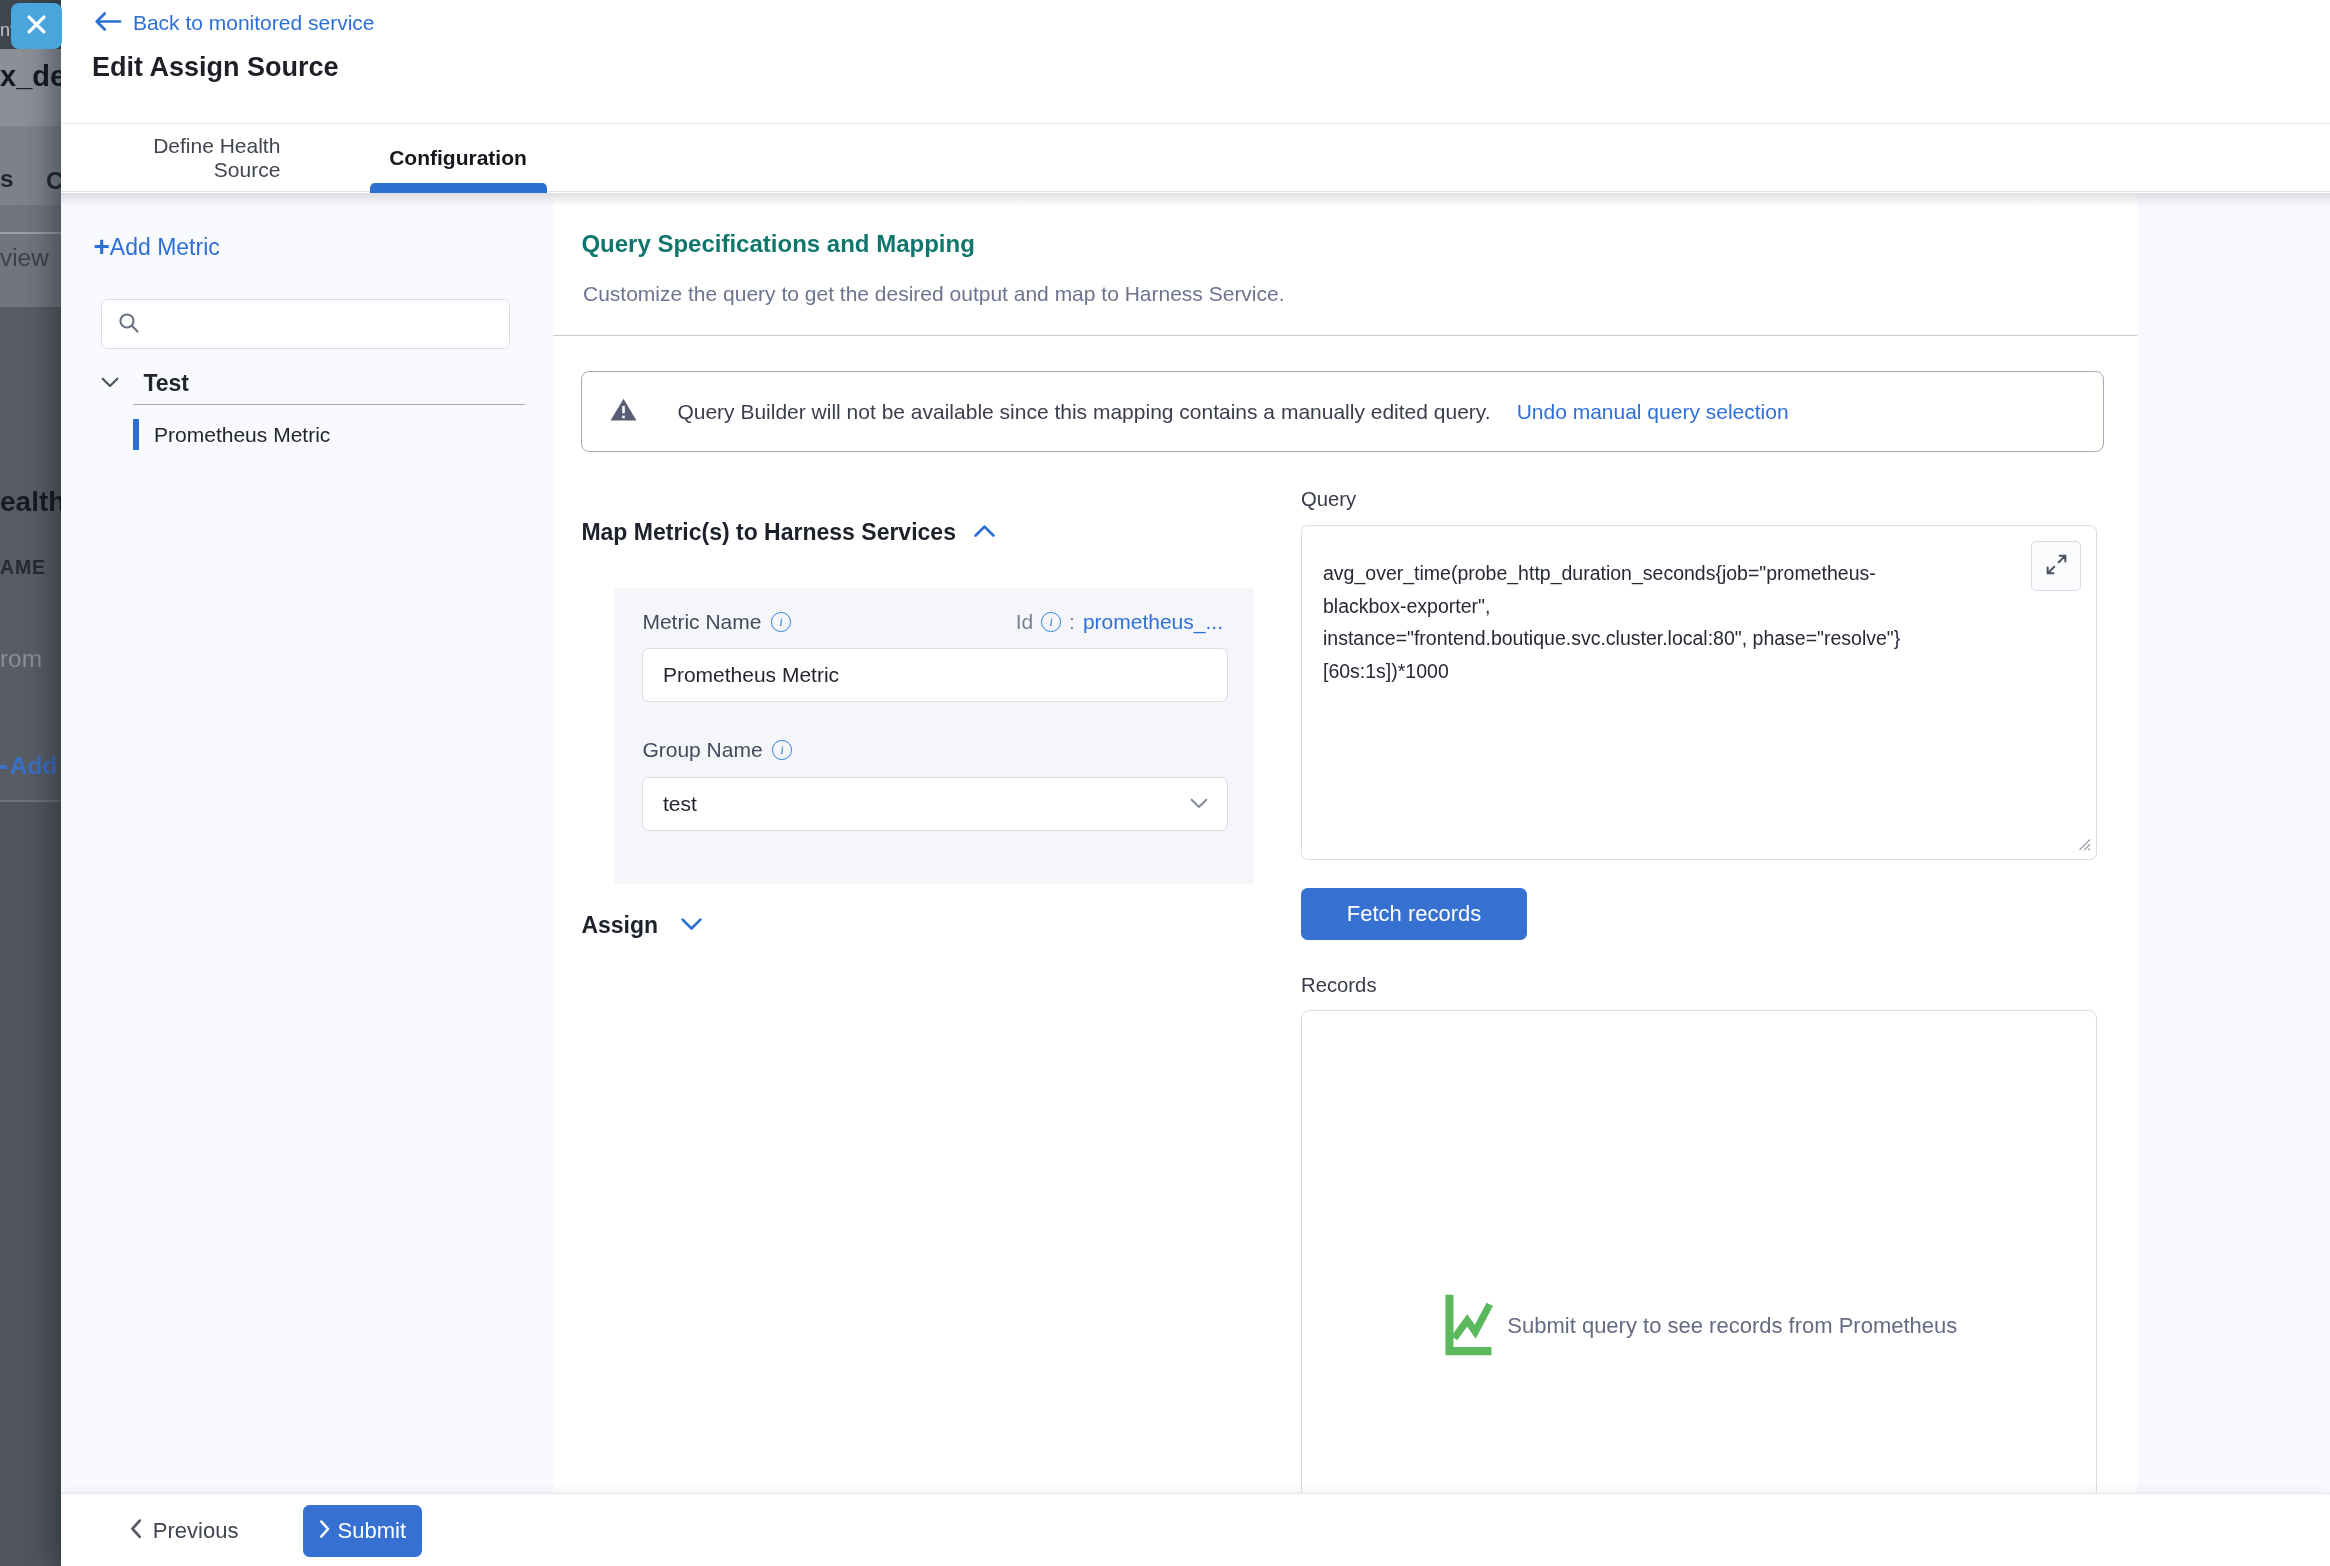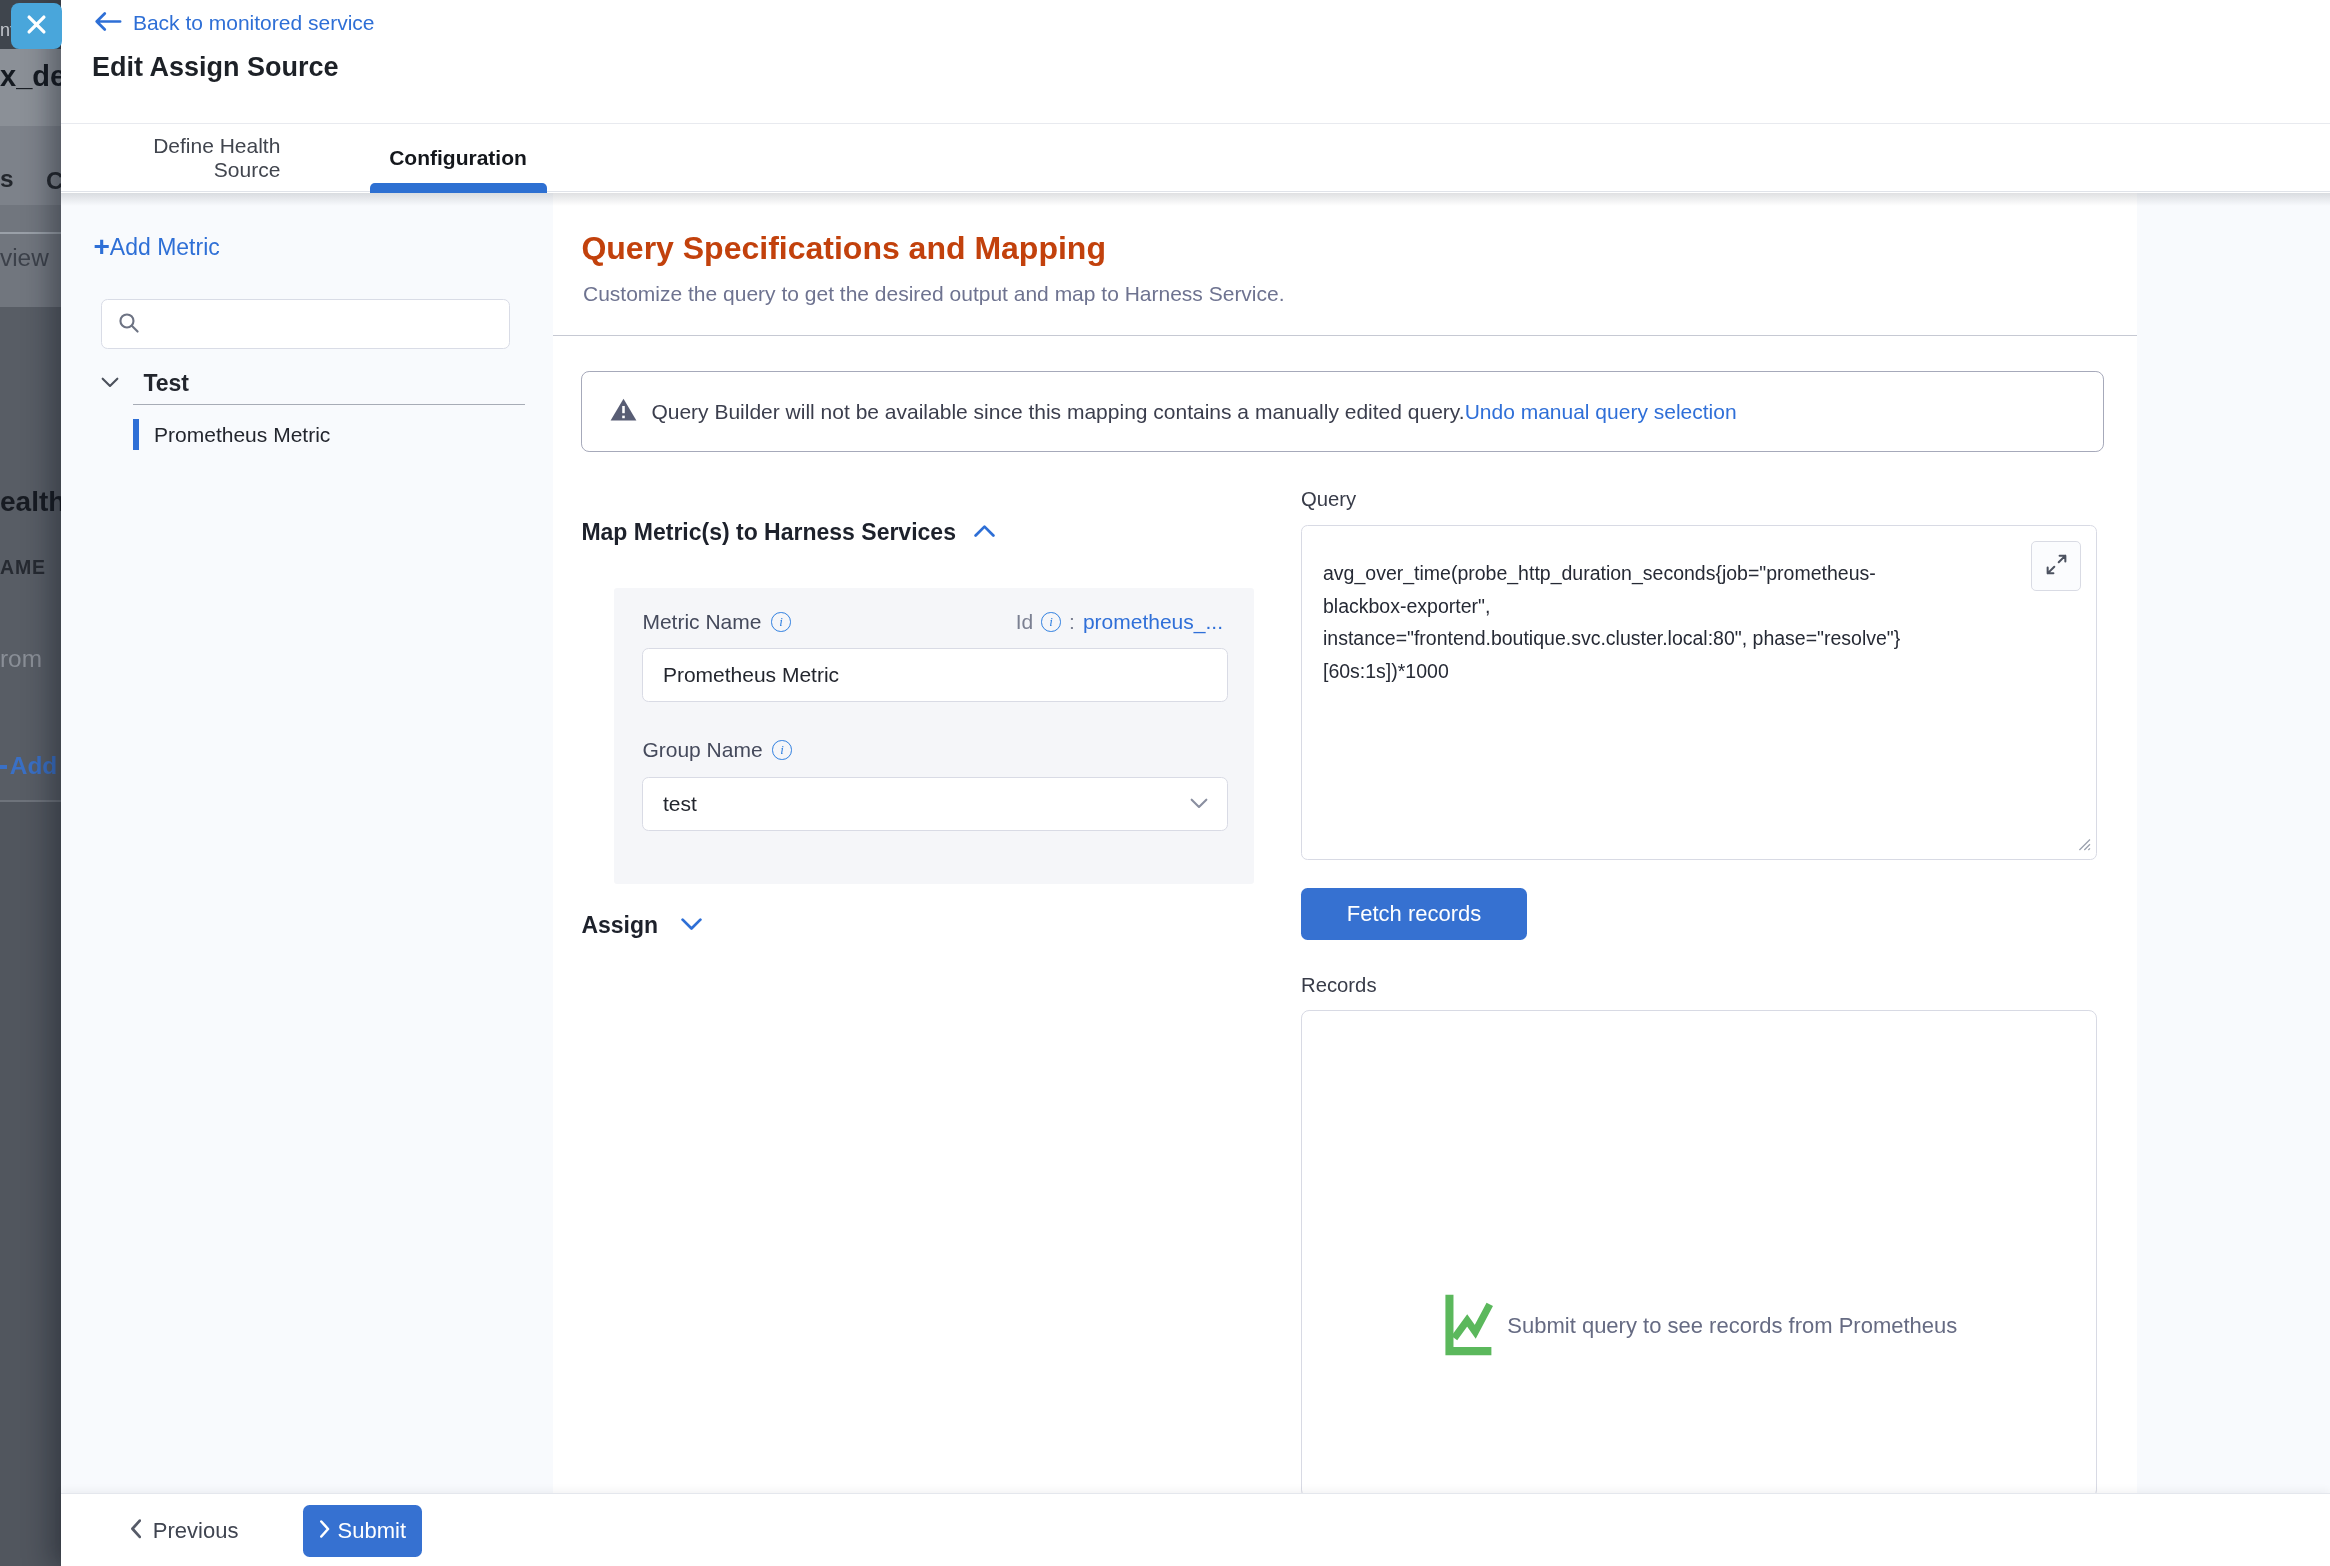--- a/index.html
+++ b/index.html
@@ -40,25 +40,25 @@
   #search-box input { border:none; outline:none; background:transparent; font-size:19.5px; width:341px; margin-left:11.4px; color:#23262e; font-family:inherit; }
   #tree-group-row { left:40px; top:177px; display:flex; align-items:center; gap:24.4px; cursor:pointer; }
   #tree-group-row .lbl { font-size:23px; font-weight:600; color:#23262e; }
   #tree-divider { left:72px; top:211px; width:392px; height:0.8px; background:#a7acb6; }
   #tree-item { left:72px; top:226px; display:flex; align-items:center; cursor:pointer; }
   #tree-item .selbar { width:5.7px; height:31px; background:#2e6fd6; }
   #tree-item .lbl { font-size:21px; color:#23262e; margin-left:15.4px; }
 
   
   #maincard { left:492px; top:0; width:1584px; height:1301px; background:#fff; }
-  #main-heading { left:28.4px; top:37px; font-size:32px; font-weight:bold; color:#c2410c; }
+  #main-heading { left:28.4px; top:37px; font-size:24px; font-weight:bold; color:#0f766e; }
   #main-sub { left:30px; top:89px; font-size:21px; color:#6e7390; }
   #head-divider { left:0; top:142px; width:1584px; height:0.8px; background:#c6c9d3; }
 
-  #warnbox { left:28.4px; top:178px; width:1523px; height:81px; border:1.6px solid #a6a9ba; border-radius:8.1px; background:#fff; display:flex; align-items:center; padding-left:27px; }
+  #warnbox { left:28.4px; top:178px; width:1523px; height:81px; border:1.6px solid #a6a9ba; border-radius:8.1px; background:#fff; display:flex; align-items:center; padding-left:27px;gap:26px; }
   #warnbox .txt { font-size:21px; color:#3b3e4d; margin-left:13px; }
   #warnbox .link { font-size:21px; color:#2f6fd8; cursor:pointer; }
 
   #map-title-row { left:28.4px; top:326px; display:flex; align-items:center; gap:18px; }
   #map-title-row .lbl { font-size:23px; font-weight:bold; color:#1d212b; }
   #graycard { left:61px; top:395px; width:640px; height:296px; background:#f5f6f9; border-radius:3.3px; }
   .field-label-row { position:absolute; display:flex; align-items:center; gap:9.8px; }
   .field-label { font-size:21px; color:#454a5c; }
   .info-icon { width:19.5px; height:19.5px; border:1.6px solid #2f7fe0; border-radius:50%; color:#2f7fe0; font-size:13px; font-family:"Liberation Serif",serif; font-style:italic; display:flex; align-items:center; justify-content:center; }
   #metric-label-row { left:28.4px; top:22px; }

